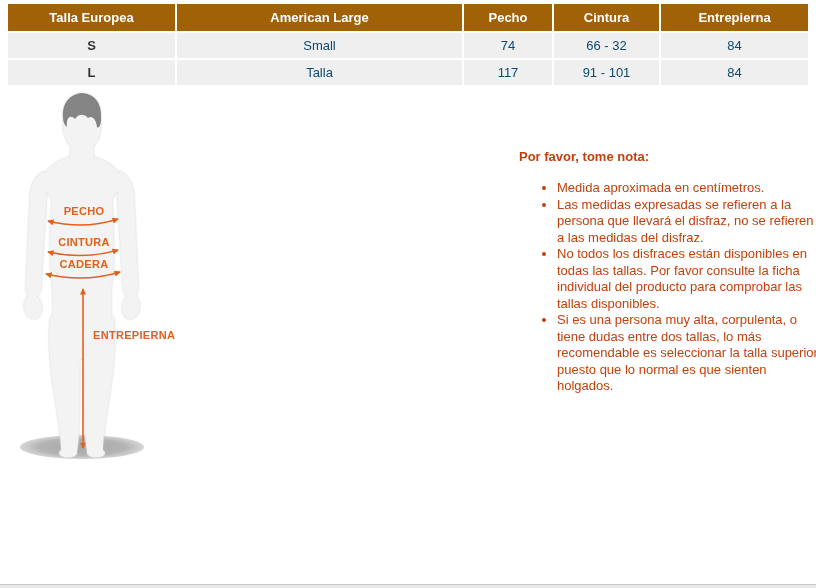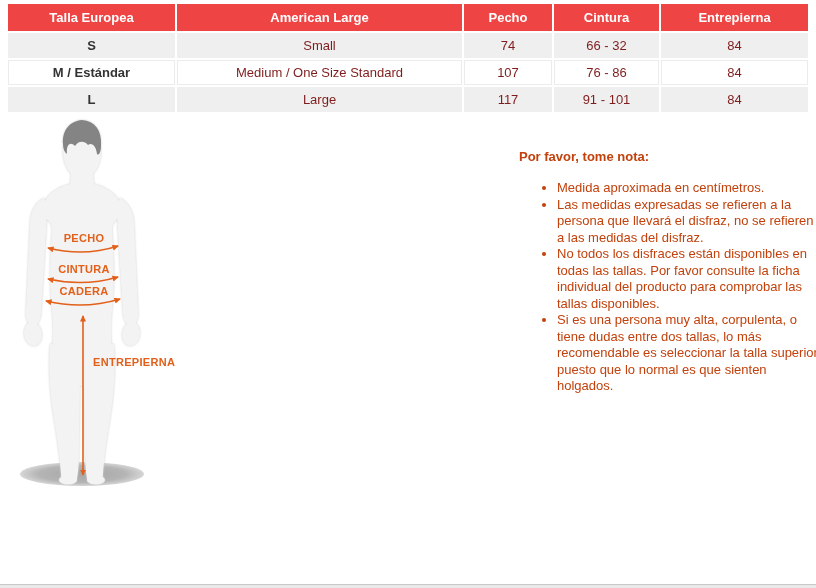--- a/index.html
+++ b/index.html
@@ -22,26 +22,26 @@
   }
   table.size-chart th, table.size-chart td {
     padding: 0;
     text-align: center;
     vertical-align: middle;
     font-size: 13px;
     overflow: hidden;
     white-space: nowrap;
   }
   table.size-chart thead th {
-    background: #ef4444;
+    background: #a16207;
     color: #ffffff;
     font-weight: bold;
     height: 27px;
   }
-  table.size-chart tbody td, table.size-chart tbody th { height: 25px; color: #7f1d1d; }
+  table.size-chart tbody td, table.size-chart tbody th { height: 25px; color: #0c4a6e; }
   table.size-chart tbody th.size-col { font-weight: bold; color: #333333; }
   table.size-chart tbody tr.row-alt td, table.size-chart tbody tr.row-alt th { background: #efefef; }
   table.size-chart tbody tr.row-plain td, table.size-chart tbody tr.row-plain th {
     background: #ffffff;
     box-shadow: inset 0 0 0 1px #ececec;
   }
 
   
   .figure-wrap { position: absolute; left: 0; top: 140; width: 200px; height: 440px; }
 
@@ -86,30 +86,23 @@
       </tr>
     </thead>
     <tbody>
       <tr class="row-alt">
         <th class="size-col">S</th>
         <td>Small</td>
         <td>74</td>
         <td>66 - 32</td>
         <td>84</td>
       </tr>
-      <tr class="row-plain">
-        <th class="size-col">M / Estándar</th>
-        <td>Medium / One Size Standard</td>
-        <td>107</td>
-        <td>76 - 86</td>
-        <td>84</td>
-      </tr>
       <tr class="row-alt">
         <th class="size-col">L</th>
-        <td>Large</td>
+        <td>Talla</td>
         <td>117</td>
         <td>91 - 101</td>
         <td>84</td>
       </tr>
     </tbody>
   </table>
 
   <div class="figure-wrap">
     <svg width="200" height="440" viewBox="0 0 200 440">
       <defs>

